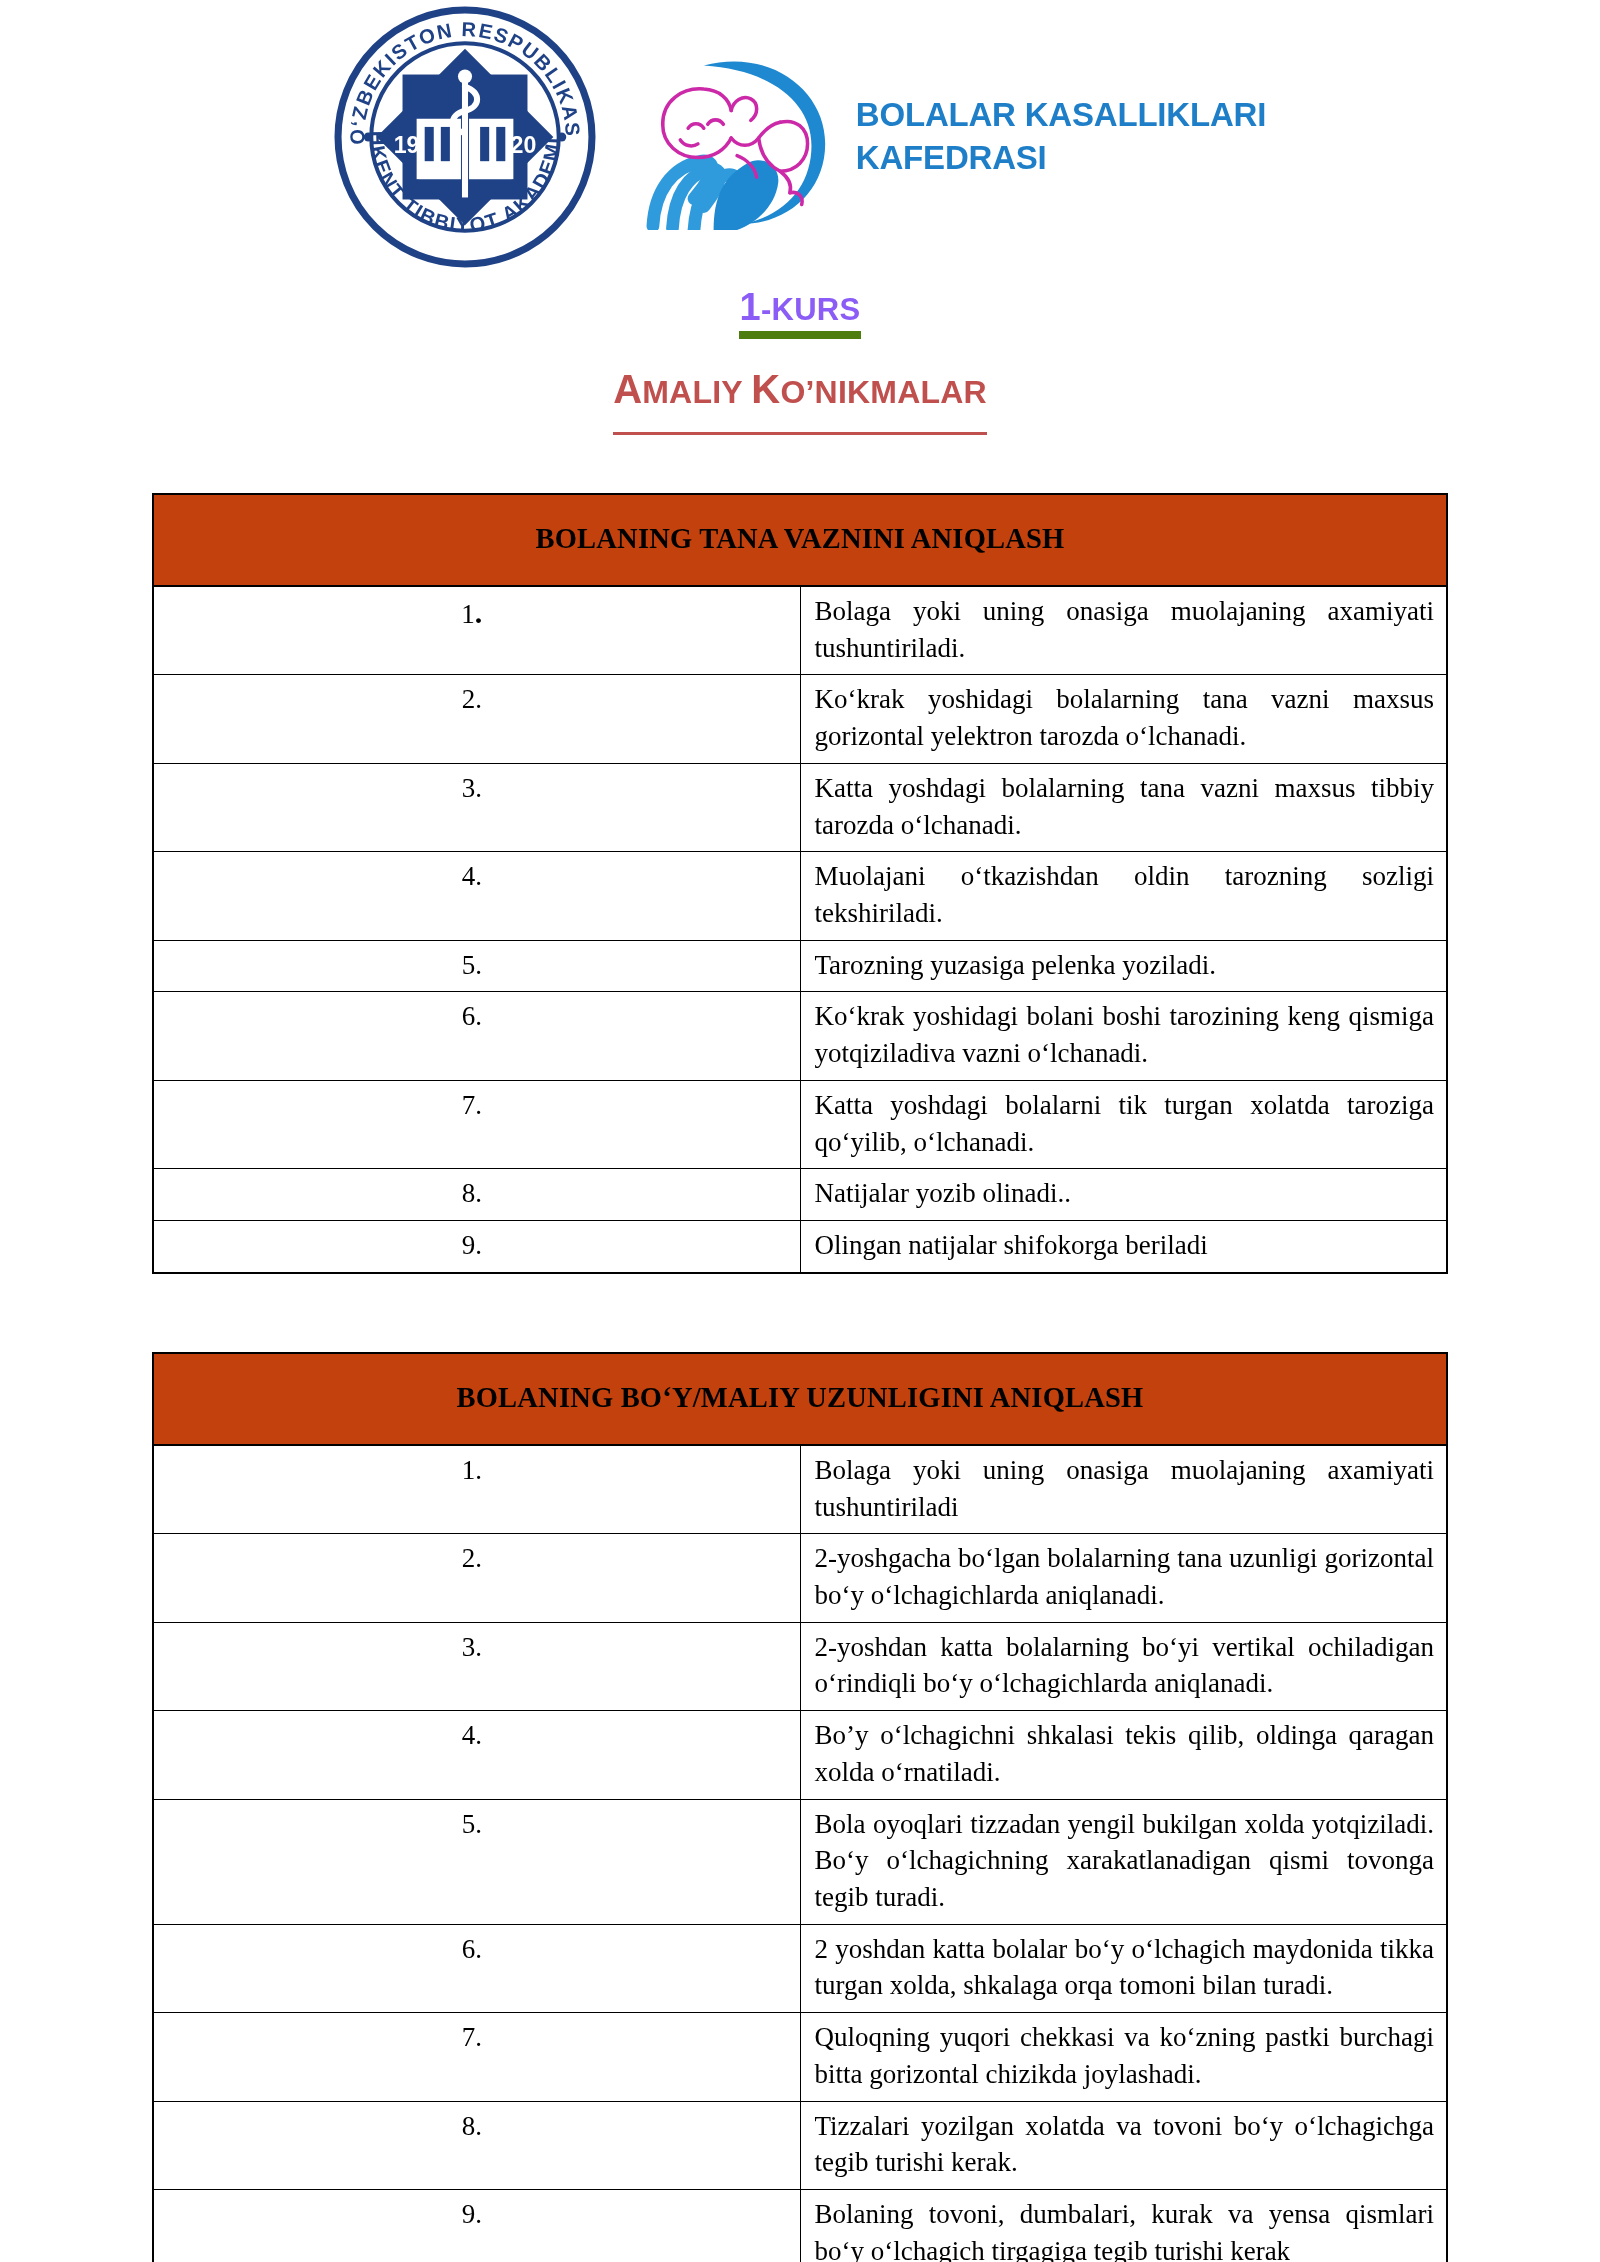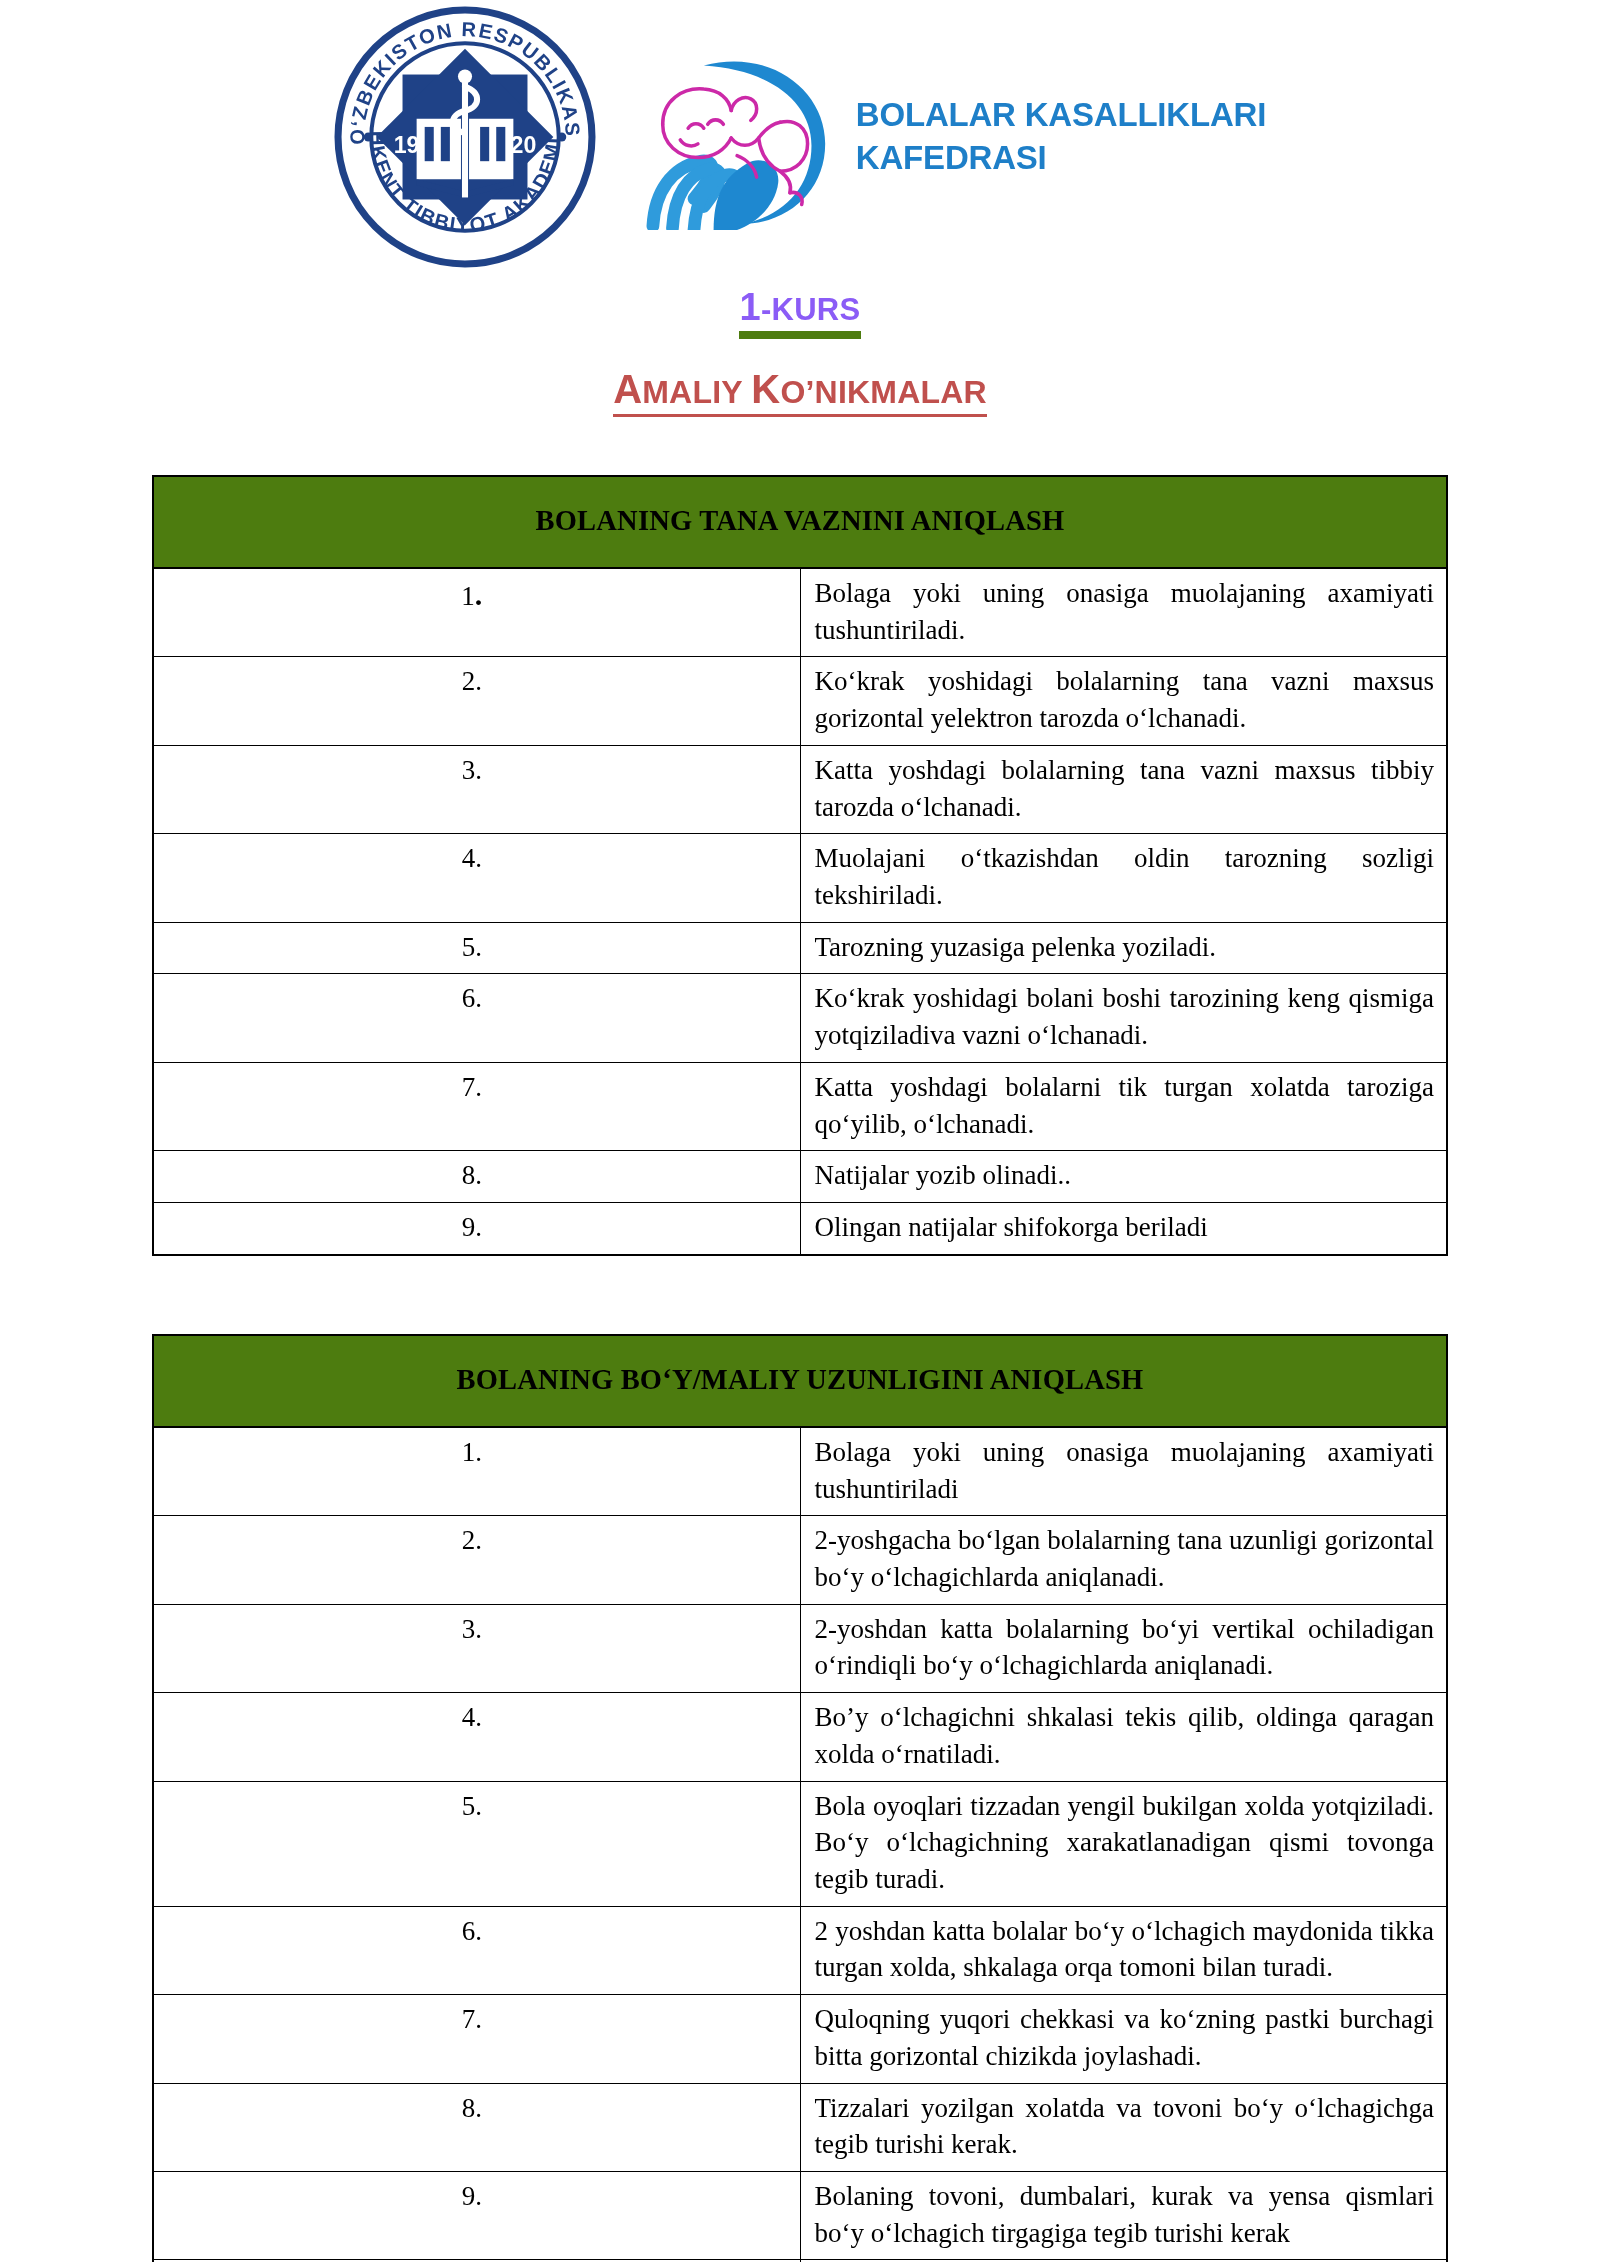--- a/index.html
+++ b/index.html
@@ -78,39 +78,39 @@
     letter-spacing: 0.3px;
   }
   .title-kurs .big { font-size: 38px; }
   .title-amaliy {
     font-family: "Liberation Sans", "DejaVu Sans", sans-serif;
     color: #C0504D;
     font-weight: bold;
     font-size: 32px;
     display: inline-block;
     border-bottom: 3px solid #C0504D;
-    padding-bottom: 2px;
+    padding-bottom: 20px;
     margin-top: 28px;
     letter-spacing: 0.2px;
   }
   .title-amaliy .big { font-size: 40px; }
 
   
   .skill-table {
     width: 1296px;
     margin: 0 auto;
     border-collapse: collapse;
     table-layout: fixed;
     border: 2px solid #000;
   }
   .tbl-wrap-1 { margin-top: 58px; }
   .tbl-wrap-2 { margin-top: 78px; }
 
   .skill-table th.tbl-head {
-    background: #4d7c0f;
+    background: #c2410c;
     border: 2px solid #000;
     text-align: center;
     font-weight: bold;
     font-size: 28.5px;
     padding: 28px 6px 30px 6px;
     letter-spacing: 0.2px;
   }
   .skill-table td {
     border: 1.5px solid #000;
     font-size: 27px;

